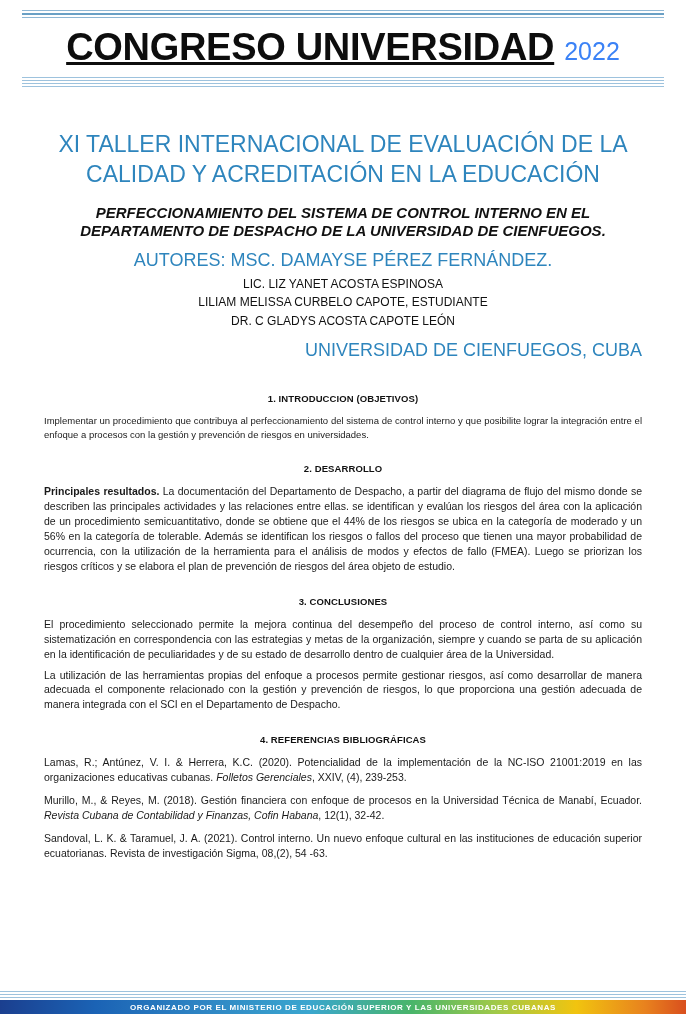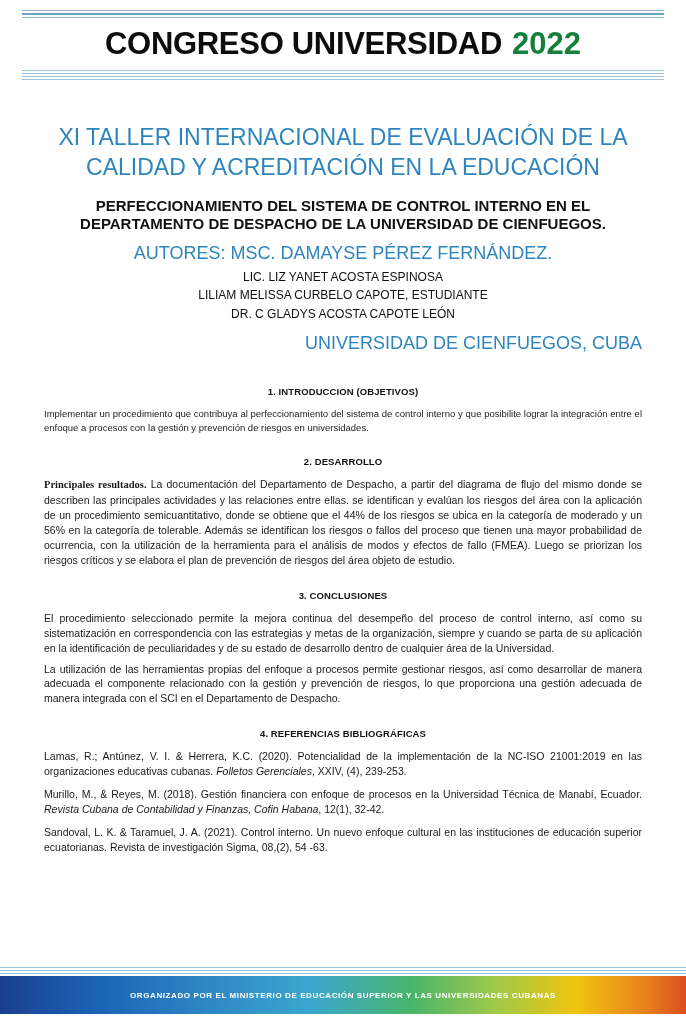--- a/index.html
+++ b/index.html
@@ -39,30 +39,31 @@
     background: #6aa0c5;
   }
   .brand-row {
     display: flex;
     align-items: baseline;
     justify-content: center;
     gap: 10px;
     padding: 6px 0 8px 0;
   }
   .brand-title {
-    font-size: 31px;
+    font-size: 38px;
     font-weight: bold;
     letter-spacing: -0.3px;
     color: #0d0d0d;
     font-family: "Liberation Sans", sans-serif;
+    text-decoration: underline;
   }
   .brand-year {
-    font-size: 31px;
-    font-weight: bold;
-    color: #15803d;
+    font-size: 25px;
+    font-weight: normal;
+    color: #3b82f6;
   }
   .header-bottom-rules .rule {
     height: 1px;
     background: #9dc2dd;
     margin-bottom: 2px;
   }
   
   .content {
     padding: 0 44px;
     box-sizing: border-box;
@@ -76,20 +77,21 @@
     font-weight: normal;
   }
   .paper-title {
     margin-top: 14px;
     text-align: center;
     font-size: 15px;
     font-weight: bold;
     line-height: 1.2;
     color: #111111;
     padding: 0 8px;
+    font-style: italic;
   }
   .authors-block {
     margin-top: 7px;
     text-align: center;
   }
   .author-line {
     color: #2e85bd;
     font-size: 18px;
     line-height: 1.55;
     font-weight: normal;
@@ -126,21 +128,20 @@
     line-height: 1.42;
     text-align: justify;
     color: #1a1a1a;
     margin: 0 0 6px 0;
   }
   .para.small {
     font-size: 9.5px;
   }
   .para b {
     font-weight: bold;
-    font-family: Liberation Serif, serif;
   }
   .para i {
   }
   .refs .para {
     margin-bottom: 8px;
     font-size: 10.5px;
   }
   
   .footer {
     position: absolute;
@@ -148,21 +149,21 @@
     bottom: 0;
     width: 686px;
   }
   .footer-rules .rule {
     height: 1px;
     background: #9dc2dd;
     margin-bottom: 2px;
   }
   .footer-bar {
     position: relative;
-    height: 38px;
+    height: 14px;
     background: linear-gradient(90deg, #1b3f8f 0%, #1b63b5 14%, #2f86c4 30%, #3aa6cf 45%, #49b56a 60%, #9ec94a 72%, #f1c40f 84%, #e8821e 94%, #d94f1e 100%);
     display: flex;
     align-items: center;
     justify-content: center;
     overflow: hidden;
   }
   .footer-bar-text {
     color: #ffffff;
     font-size: 8px;
     font-weight: bold;

